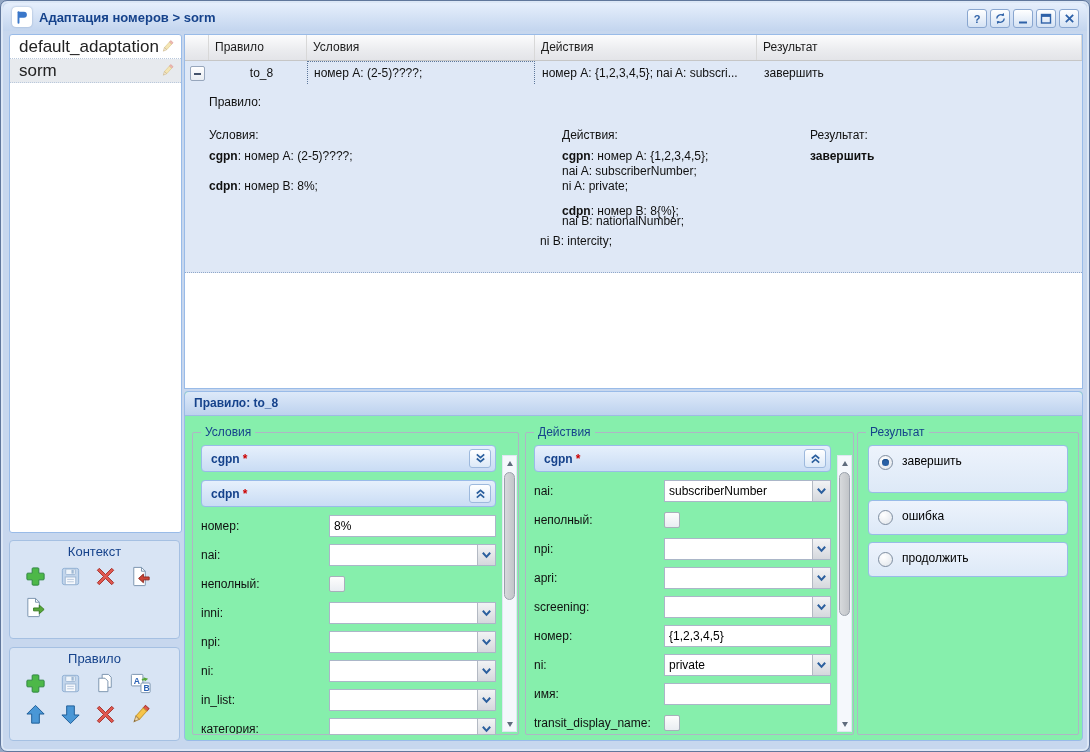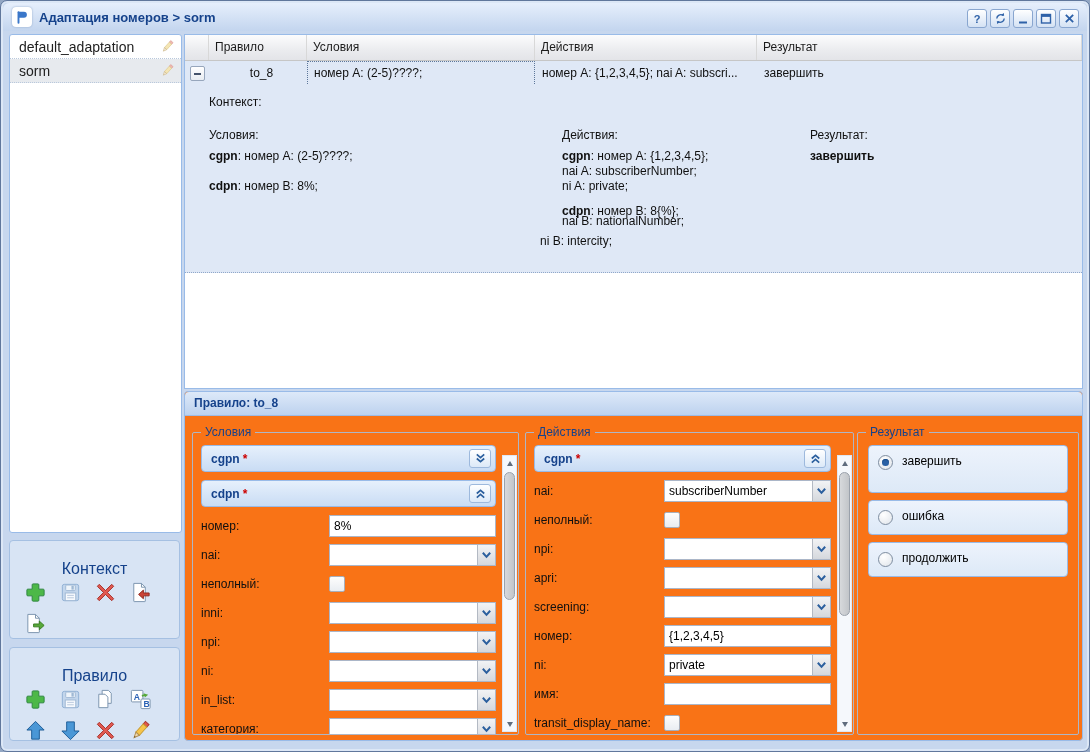--- a/index.html
+++ b/index.html
@@ -16,27 +16,27 @@
   .window-title{position:absolute;left:36px;top:7px;font-size:13px;font-weight:bold;color:#15428b}
   .win-buttons{position:absolute;right:8px;top:6px;display:flex;gap:3px}
   .win-btn{width:18px;height:17px;border:1px solid #89a6cf;border-radius:3px;cursor:pointer;
            background:linear-gradient(#ffffff,#d4e2f4);display:flex;align-items:center;justify-content:center;
            font-size:11px;font-weight:bold;color:#2f62a8}
 
   
   .context-list{position:absolute;left:8px;top:33px;width:171px;height:497px;background:#fff;
                 border:1px solid #99bbe8;border-radius:3px;overflow:hidden}
   .ctx-item{height:23px;border-bottom:1px dotted #b9c8dc;display:flex;align-items:center;
-            padding:0 6px 0 9px;font-size:14px;color:#222;cursor:pointer}
+            padding:0 6px 0 9px;font-size:17px;color:#222;cursor:pointer}
   .ctx-item.selected{background:#e7eaee}
   .ctx-label{flex:1}
   .group{position:absolute;left:8px;width:171px;background:#d8e4f4;border:1px solid #a5c0e2;border-radius:4px;box-sizing:border-box}
   #group-context{top:539px;height:99px}
   #group-rule{top:646px;height:94px}
-  .group-title{text-align:center;font-size:16px;color:#15428b;padding-top:19px;height:16px}
+  .group-title{text-align:center;font-size:13px;color:#15428b;padding-top:3px;height:16px}
   .icon-grid{display:flex;flex-wrap:wrap;gap:5px 9px;padding:3px 0 0 12px;width:150px}
   .tool-btn{width:26px;height:26px;display:flex;align-items:center;justify-content:center;cursor:pointer}
 
   
   .grid-panel{position:absolute;left:183px;top:33px;width:899px;height:355px;background:#fff;
               border:1px solid #99bbe8;box-sizing:border-box}
   .grid-header{display:flex;height:25px;background:linear-gradient(#fcfcfd,#ebecef 60%,#e3e4e8);
                border-bottom:1px solid #c6c6c6}
   .gh-cell{border-right:1px solid #d8d8d8;font-size:12px;color:#1b1b1b;padding:5px 0 0 6px;
            box-sizing:border-box;cursor:pointer}
@@ -44,21 +44,21 @@
   .gr-cell{font-size:12px;color:#111;padding:5px 0 0 7px;box-sizing:border-box;white-space:nowrap;overflow:hidden}
   .focus-cell{border:1px dotted #5c7699;padding:4px 0 0 6px}
   .expander{width:13px;height:13px;margin:5px 0 0 5px;background:linear-gradient(#fff,#e8ecf2);
             border:1px solid #97a6bc;border-radius:2px;display:flex;align-items:center;justify-content:center;cursor:pointer}
   .expander::after{content:"";width:7px;height:2px;background:#44536b}
   .grid-detail{position:absolute;left:0;top:50px;width:897px;height:187px;background:#dfe8f6;
                border-bottom:1px dotted #90a7c9}
   .dl{position:absolute;font-size:12px;color:#101010;white-space:nowrap}
 
   
-  .editor{position:absolute;left:183px;top:390px;width:899px;height:350px;background:#f97316;
+  .editor{position:absolute;left:183px;top:390px;width:899px;height:350px;background:#86efac;
           border:1px solid #99bbe8;border-radius:4px;box-sizing:border-box}
   .editor-header{height:23px;background:linear-gradient(#dde9f9,#bdd2ee);border-bottom:1px solid #9ebbe4;
                  border-radius:4px 4px 0 0;font-size:12px;font-weight:bold;color:#15428b;
                  line-height:23px;padding-left:9px}
   fieldset{position:absolute;border:1px solid #aeb6c5;border-radius:2px;margin:0;
            padding:0 6px;box-sizing:border-box}
   legend{font-size:12px;color:#15428b;padding:0 4px;margin-left:2px}
   #fs-conditions{left:7px;top:33px;width:327px;height:310px}
   #fs-actions{left:340px;top:33px;width:327px;height:310px}
   #fs-result{left:672px;top:33px;width:222px;height:310px}
@@ -281,21 +281,21 @@
     <div class="grid-row" id="gridRow">
         <div style="width: 24px;">
           <div class="expander"></div>
         </div>
         <div class="gr-cell" style="width: 98px; text-align: center;">to_8</div>
         <div class="gr-cell focus-cell" style="width: 228px;">номер A: (2-5)????;</div>
         <div class="gr-cell" style="width: 222px;">номер A: {1,2,3,4,5}; nai A: subscri...</div>
         <div class="gr-cell" style="width: 325px;">завершить</div>
       </div>
     <div class="grid-detail" id="gridDetail">
-        <div class="dl" style="left: 24px; top: 10px;">Контекст:</div>
+        <div class="dl" style="left: 24px; top: 10px;">Правило:</div>
         <div class="dl" style="left: 24px; top: 43px;">Условия:</div>
         <div class="dl" style="left: 24px; top: 64px;"><b>cgpn</b>: номер A: (2-5)????;</div>
         <div class="dl" style="left: 24px; top: 94px;"><b>cdpn</b>: номер B: 8%;</div>
         <div class="dl" style="left: 377px; top: 43px;">Действия:</div>
         <div class="dl" style="left: 377px; top: 64px;"><b>cgpn</b>: номер A: {1,2,3,4,5};</div>
         <div class="dl" style="left: 377px; top: 79px;">nai A: subscriberNumber;</div>
         <div class="dl" style="left: 377px; top: 94px;">ni A: private;</div>
         <div class="dl" style="left: 377px; top: 119px;"><b>cdpn</b>: номер B: 8{%};</div>
         <div class="dl" style="left: 377px; top: 129px;">nai B: nationalNumber;</div>
         <div class="dl" style="left: 355px; top: 149px;">ni B: intercity;</div>

